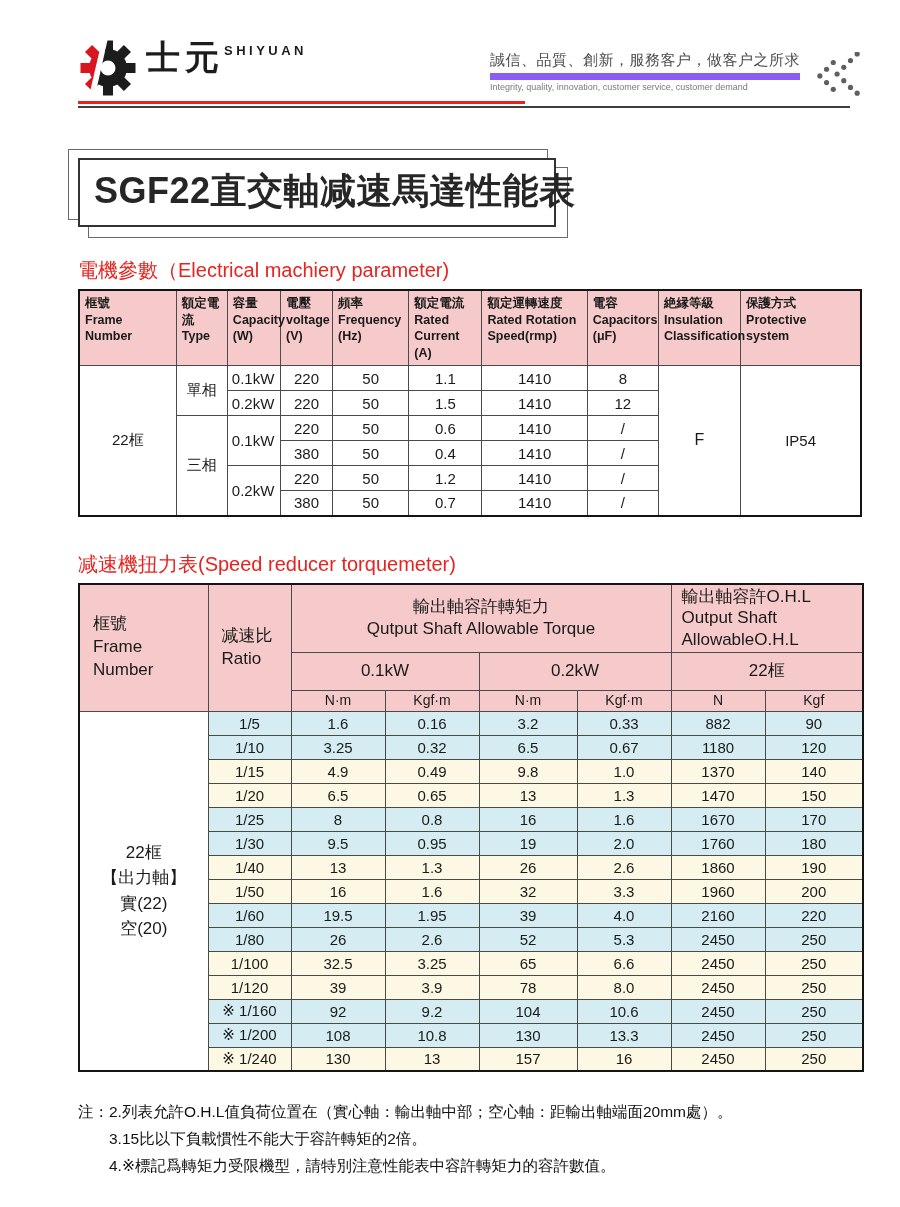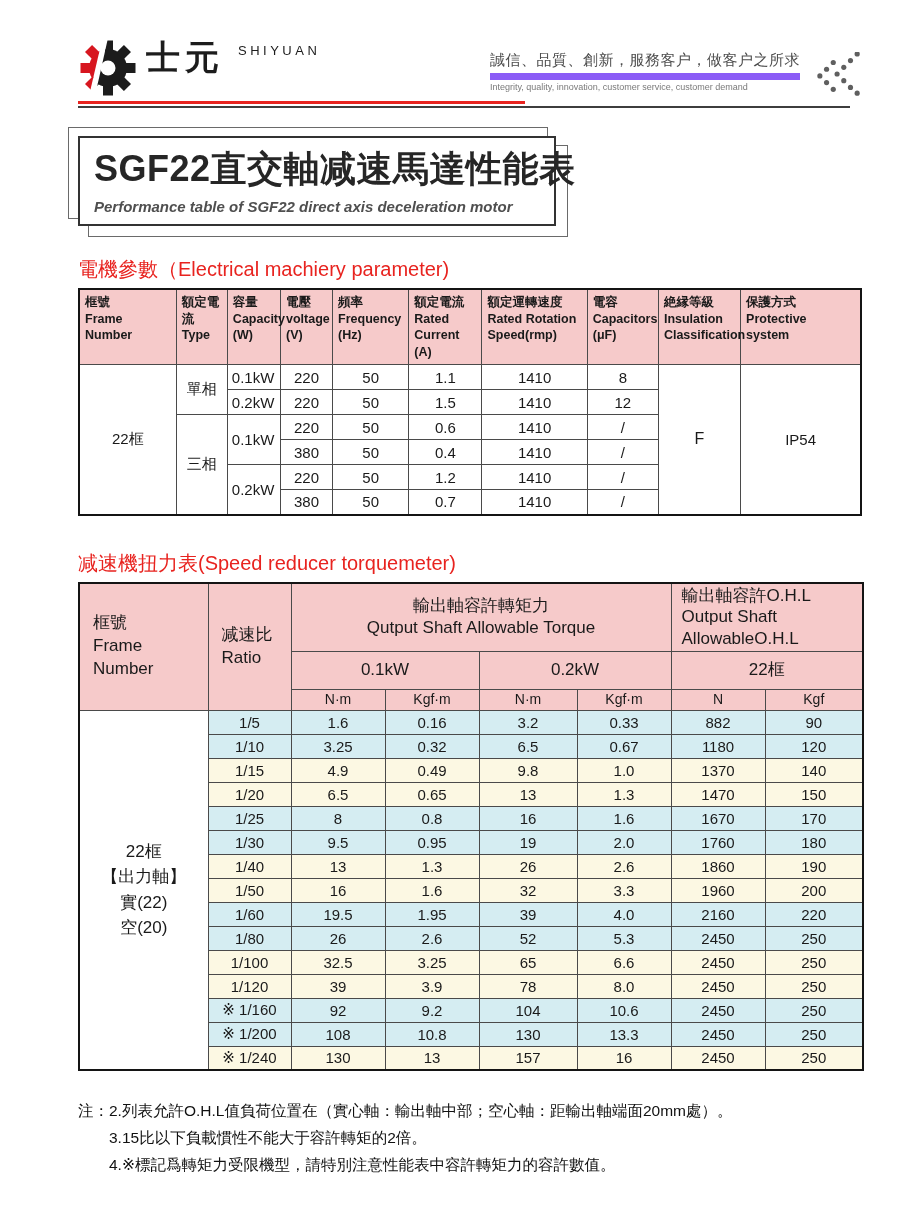--- a/index.html
+++ b/index.html
@@ -5,31 +5,31 @@
   html,body{margin:0;padding:0;background:#fff;}
   .page{width:900px;height:1207px;background:#fff;position:relative;overflow:hidden;
         font-family:"Liberation Sans","DejaVu Sans",sans-serif;color:#1a1a1a;}
   .content{padding:38px 38px 0 78px;width:784px;box-sizing:content-box;}
 
   
   .hdr{display:flex;align-items:flex-end;width:784px;}
   .logo{display:flex;align-items:flex-start;gap:6px;}
   .logo-txt{display:flex;flex-direction:row;margin-top:2px;}
   .logo-cn{font-size:34px;font-weight:900;letter-spacing:5px;line-height:1.05;color:#1c1c1c;}
-  .logo-en{font-size:13px;font-weight:normal;letter-spacing:3.5px;color:#1c1c1c;margin-top:3px;margin-left:14px;}
+  .logo-en{font-size:13px;font-weight:bold;letter-spacing:3.5px;color:#1c1c1c;margin-top:3px;}
   .hdr-right{margin-left:auto;display:flex;align-items:flex-end;gap:16px;}
   .slogan{padding-bottom:4px;margin-left:43px;}
   .slogan-cn{font-size:15px;color:#4c4c4c;letter-spacing:0.5px;}
   .slogan-en{font-size:9px;color:#7a7a7a;border-top:7px solid #8b5cf6;margin-top:3px;padding-top:2px;}
   .rules{margin-top:5px;}
   .rule-red{width:447px;height:3px;background:#e8231f;}
   .rule-dark{width:772px;height:2px;background:#3e3e3e;margin-top:2px;}
 
   
-  .title-wrap{position:relative;margin-top:28px;width:478px;}
+  .title-wrap{position:relative;margin-top:50px;width:478px;}
   .title-wrap::before{content:"";position:absolute;top:-9px;left:-10px;width:100%;height:100%;
         border:1px solid #6a6a6a;z-index:0;}
   .title-wrap::after{content:"";position:absolute;top:9px;left:10px;width:100%;height:100%;
         border:1px solid #6a6a6a;z-index:0;}
   .title-box{position:relative;z-index:1;background:#fff;border:2px solid #333;
         padding:7px 14px 9px;}
   .title-main{font-size:36px;font-weight:900;letter-spacing:0.5px;color:#262626;white-space:nowrap;}
   .title-sub{font-size:15px;font-weight:bold;font-style:italic;color:#4f4f4f;margin-top:4px;white-space:nowrap;}
 
   
@@ -127,21 +127,20 @@
       </div>
     </div>
     <div class="rules">
       <div class="rule-red"></div>
       <div class="rule-dark"></div>
     </div>
 
     <div class="title-wrap">
       <div class="title-box">
         <div class="title-main">SGF22直交軸减速馬達性能表</div>
-        <div class="title-sub">Performance table of SGF22 direct axis deceleration motor</div>
       </div>
     </div>
 
     <div class="sec"><span>電機參數</span><span>（Electrical machiery parameter)</span></div>
 
     <table class="t1">
       <colgroup>
         <col style="width:97px">
           <col style="width:51px">
           <col style="width:53px">

